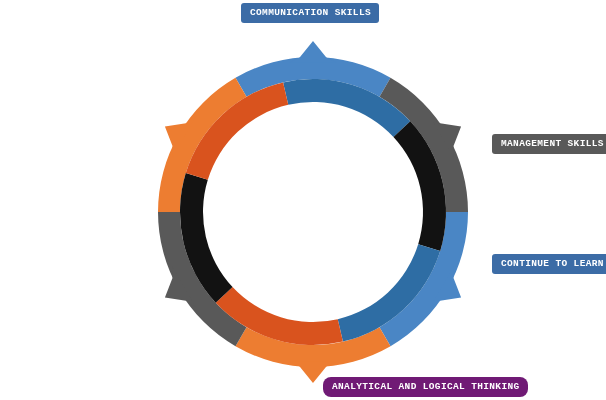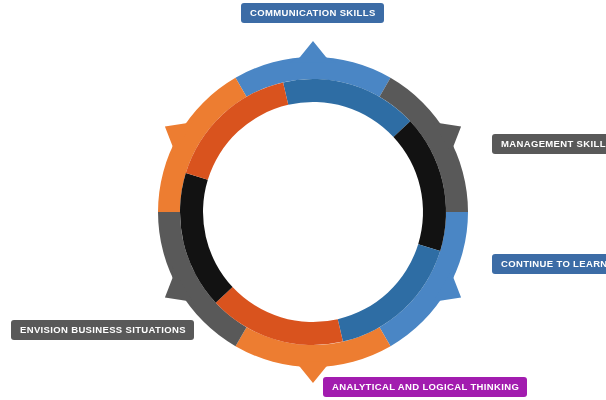--- a/index.html
+++ b/index.html
@@ -22,21 +22,21 @@
     position: absolute;
     left: 0;
     top: 0;
     width: 606px;
     height: 400px;
   }
   .label-box {
     position: absolute;
     box-sizing: border-box;
     color: #ffffff;
-    font-family: Liberation Sans, sans-serif;
+    font-family: Liberation Mono, monospace;
     font-size: 9.5px;
     font-weight: 600;
     letter-spacing: 0.35px;
     white-space: nowrap;
     border-radius: 3px;
     padding: 5px 8px 5px 9px;
     line-height: 1;
     text-transform: uppercase;
   }
 </style>
@@ -65,15 +65,14 @@
         <path d="M 440.19 250.89 A 133 133 0 0 1 342.92 341.59 L 337.74 319.18 A 110 110 0 0 0 418.19 244.16 Z" fill="#2E6DA4"></path>
         <path d="M 342.92 341.59 A 133 133 0 0 1 215.73 302.71 L 232.55 287.02 A 110 110 0 0 0 337.74 319.18 Z" fill="#D9531E"></path>
         <path d="M 215.73 302.71 A 133 133 0 0 1 185.81 173.11 L 207.81 179.84 A 110 110 0 0 0 232.55 287.02 Z" fill="#121212"></path>
         <path d="M 185.81 173.11 A 133 133 0 0 1 283.08 82.41 L 288.26 104.82 A 110 110 0 0 0 207.81 179.84 Z" fill="#D9531E"></path>
       </g>
   </svg>
 
   <div class="label-box" style="left: 241px; top: 3px; background: rgb(60, 108, 166);">COMMUNICATION SKILLS</div>
   <div class="label-box" style="left: 492px; top: 134px; background: rgb(89, 89, 89);">MANAGEMENT SKILLS</div>
   <div class="label-box" style="left: 492px; top: 254px; background: rgb(60, 108, 166);">CONTINUE TO LEARN</div>
-  <div class="label-box" style="left: 323px; top: 377px; background: #a21caf;">ANALYTICAL AND LOGICAL THINKING</div>
-  <div class="label-box" style="left: 11px; top: 320px; background: rgb(89, 89, 89);">ENVISION BUSINESS SITUATIONS</div>
+  <div class="label-box" style="left: 323px; top: 377px; background: #701a75; border-radius: 8px;">ANALYTICAL AND LOGICAL THINKING</div>
 </div>
 
 </body></html>

